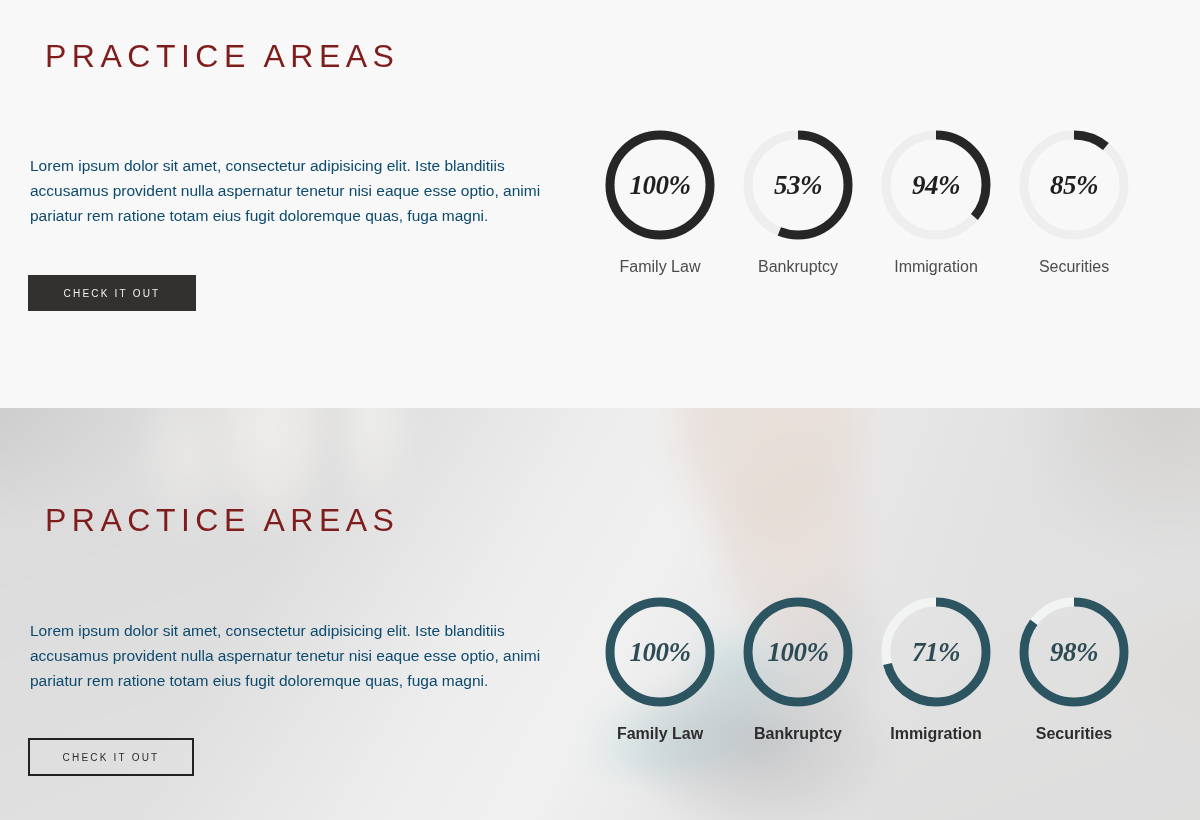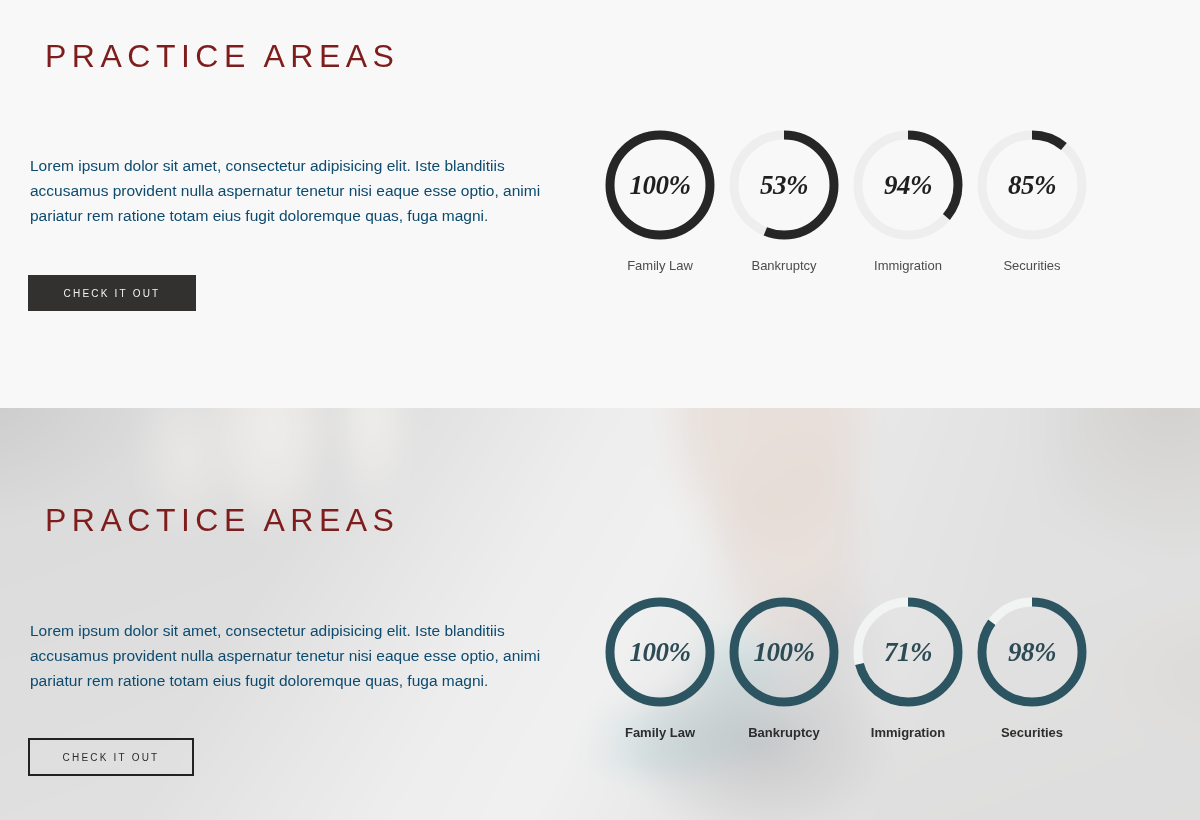--- a/index.html
+++ b/index.html
@@ -126,21 +126,21 @@
     color:#2b2b2b;
     border:2px solid #222222;
     width:166px;
     height:38px;
   }
 
   
   .circles {
     position:absolute;
     display:flex;
-    gap:14px;
+    gap:28px;
   }
   .circle-item {
     width:110px;
     display:flex;
     flex-direction:column;
     align-items:center;
   }
   .dial {
     position:relative;
     width:110px;
@@ -154,21 +154,21 @@
     align-items:center;
     justify-content:center;
     font-family:"Liberation Serif", serif;
     font-style:italic;
     font-weight:700;
     font-size:27px;
     letter-spacing:-0.5px;
   }
   .dial-label {
     margin-top:18px;
-    font-size:13px;
+    font-size:16px;
     white-space:nowrap;
   }
 
   .s1 .dial .pct { color:#1f1f1f; }
   .s1 .dial-label { color:#4c4c4c; font-weight:400; }
   .s2 .dial .pct { color:#2c4b54; }
   .s2 .dial-label { color:#2d2d2d; font-weight:700; }
 
   .s1 .circles { top:130px; left:605px; }
   .s2 .circles { top:597px; left:605px; }

